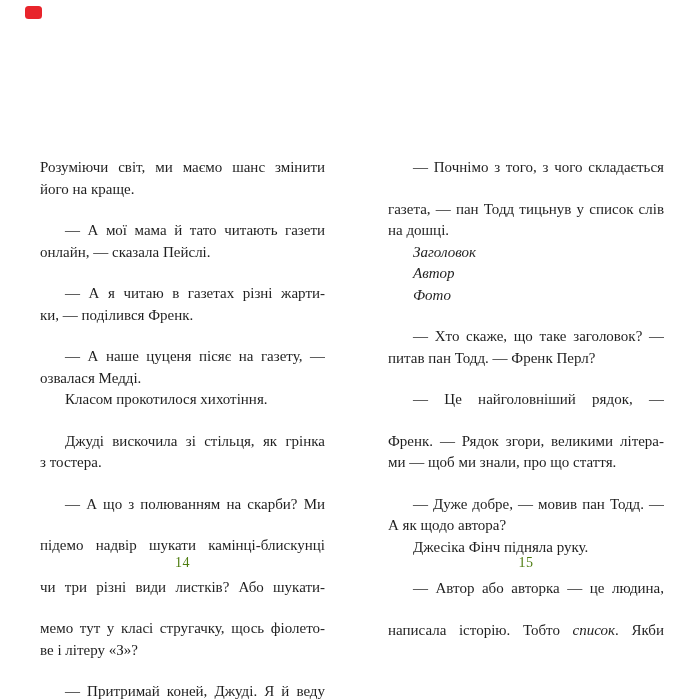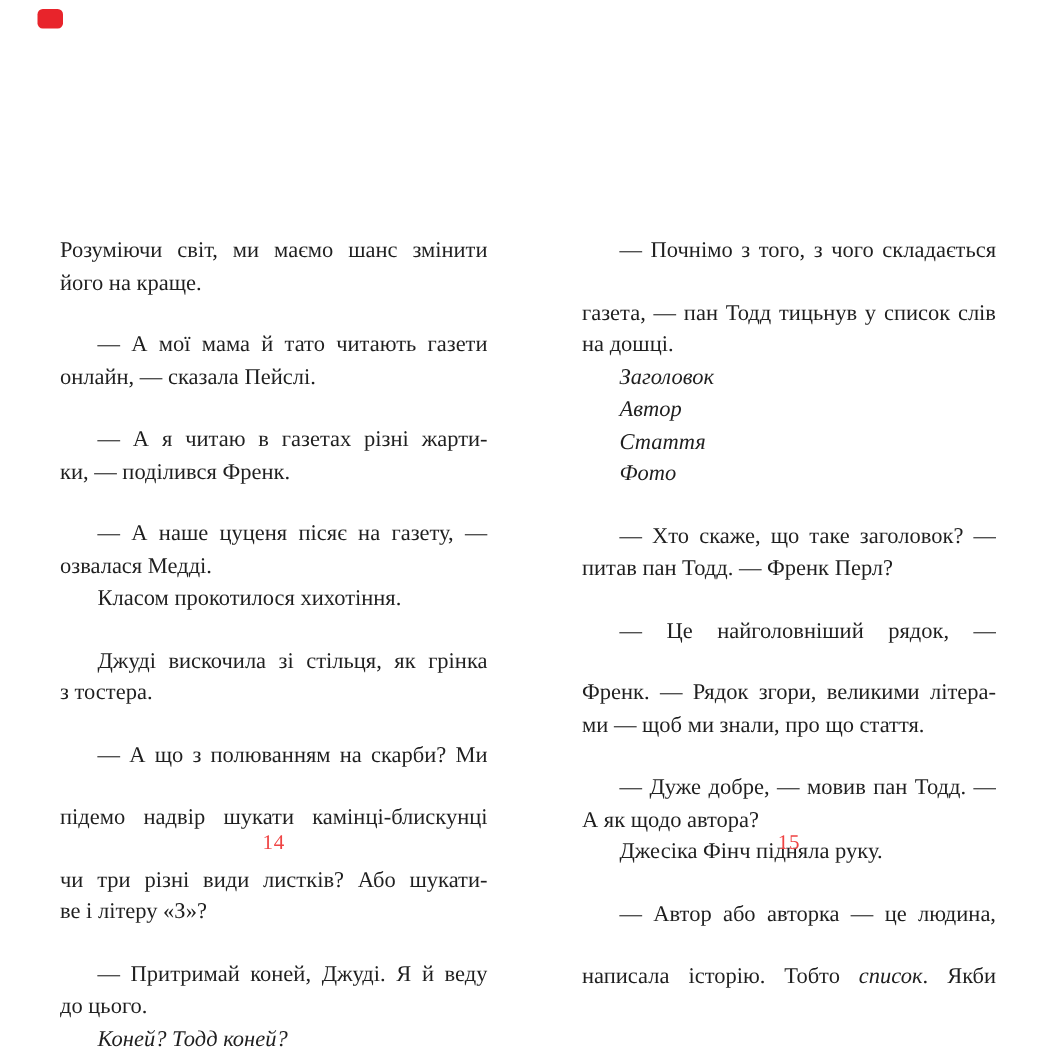--- a/index.html
+++ b/index.html
@@ -37,21 +37,21 @@
   }
   .line.ind { padding-left: 25px; }
   .line.just { text-align: justify; text-align-last: justify; margin-top: 20px; }
   .it { font-style: italic; }
 
   .pagenum {
     position: absolute;
     top: 555px;
     font-size: 14px;
     text-align: center;
-    color: #ef4444;
+    color: #4d7c0f;
     letter-spacing: 0.5px;
   }
   .pagenum.left  { left: 40px;  width: 285px; }
   .pagenum.right { left: 388px; width: 276px; }
 </style>
 </head>
 <body>
 
 <div class="spread">
 
@@ -65,33 +65,33 @@
       <div class="line ind just">— А я читаю в газетах різні жарти-</div>
       <div class="line">ки, — поділився Френк.</div>
       <div class="line ind just">— А наше цуценя пісяє на газету, —</div>
       <div class="line">озвалася Медді.</div>
       <div class="line ind">Класом прокотилося хихотіння.</div>
       <div class="line ind just">Джуді вискочила зі стільця, як грінка</div>
       <div class="line">з тостера.</div>
       <div class="line ind just">— А що з полюванням на скарби? Ми</div>
       <div class="line just">підемо надвір шукати камінці-блискунці</div>
       <div class="line just">чи три різні види листків? Або шукати-</div>
+      <div class="line just">мемо тут у класі стругачку, щось фіолето-</div>
       <div class="line">ве і літеру «З»?</div>
       <div class="line ind just">— Притримай коней, Джуді. Я й веду</div>
       <div class="line">до цього.</div>
       <div class="line ind it">Коней? Тодд коней?</div>
     </div>
 
   <div class="page-text right">
       <div class="line ind just">— Почнімо з того, з чого складається</div>
       <div class="line just">газета, — пан Тодд тицьнув у список слів</div>
       <div class="line">на дошці.</div>
       <div class="line ind it">Заголовок</div>
       <div class="line ind it">Автор</div>
-      <div class="line ind it">Стаття</div>
       <div class="line ind it">Фото</div>
       <div class="line ind just">— Хто скаже, що таке заголовок? — за-</div>
       <div class="line">питав пан Тодд. — Френк Перл?</div>
       <div class="line ind just">— Це найголовніший рядок, — відповів</div>
       <div class="line just">Френк. — Рядок згори, великими літера-</div>
       <div class="line">ми — щоб ми знали, про що стаття.</div>
       <div class="line ind just">— Дуже добре, — мовив пан Тодд. —</div>
       <div class="line">А як щодо автора?</div>
       <div class="line ind">Джесіка Фінч підняла руку.</div>
       <div class="line ind just">— Автор або авторка — це людина, яка</div>

